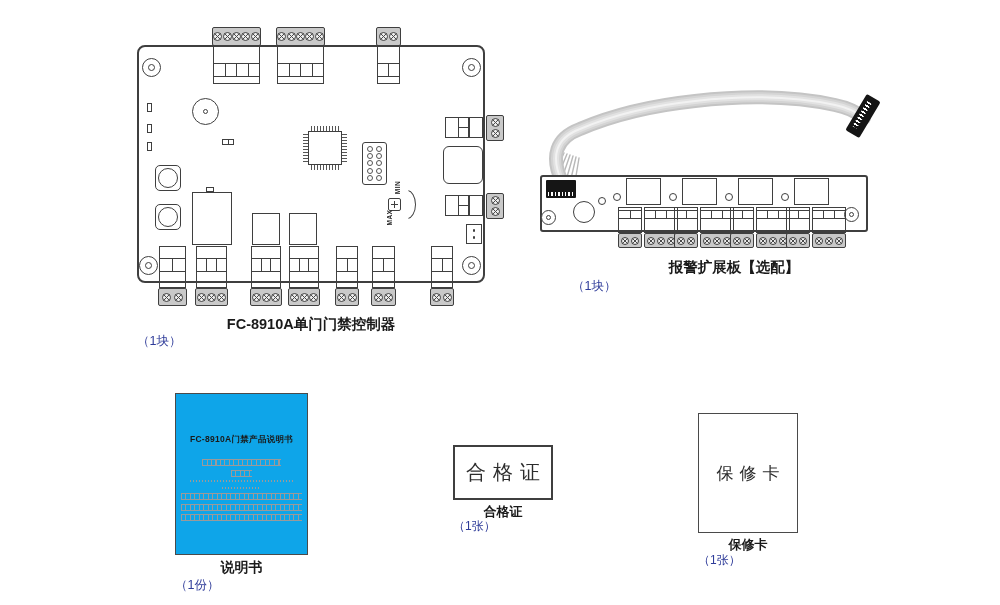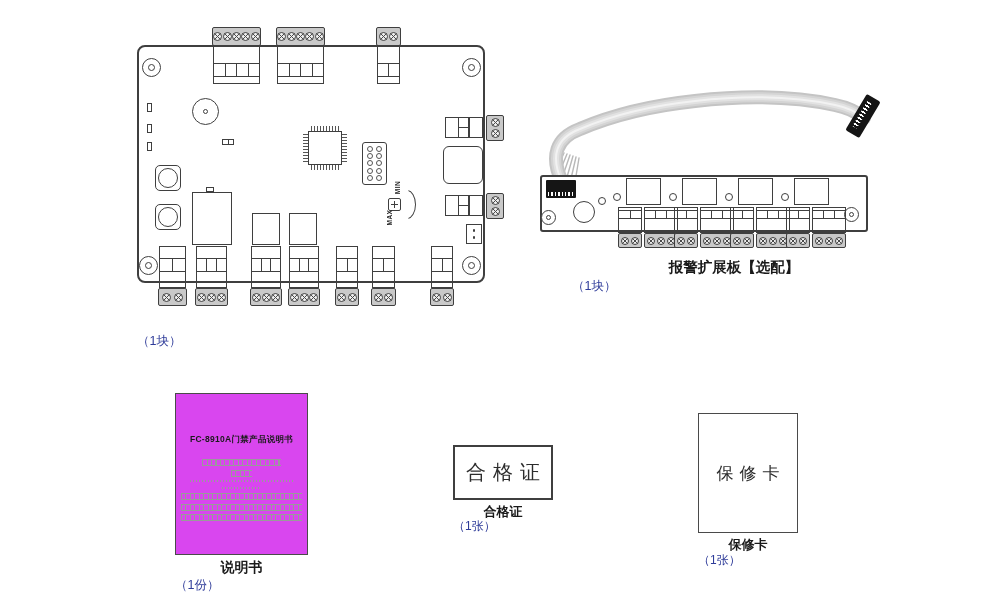--- a/index.html
+++ b/index.html
@@ -246,20 +246,21 @@
           <div style="position: absolute; left: 33%; top: 0px; bottom: 0px; width: 1.5px; background: var(--line);"></div>
           <div style="position: absolute; left: 62%; top: 0px; bottom: 0px; width: 1.5px; background: var(--line);"></div>
           <div style="position: absolute; left: 33%; width: 29%; top: 47%; height: 1.5px; background: var(--line);"></div>
         </div>
         <div class="screwblk" style="position: absolute; left: 486px; top: 193px; width: 18px; height: 26px; flex-direction: column;">
           <span class="screw" style="height: 9px; width: 9px;"></span>
           <span class="screw" style="height: 9px; width: 9px;"></span>
         </div>
       </div>
 
+    <div class="part-label" style="left:137px;top:315px;width:348px;font-size:14.5px;">FC-8910A单门门禁控制器</div>
     <div class="qty" style="left:137px;top:333px;width:330px;font-size:12.5px;">（1块）</div>
   </div>
 
   <div class="abs" id="exp-group" style="left:0;top:0;width:1000px;height:595px;">
 
     <svg class="abs" style="left:520px;top:70px;" width="380" height="140" viewBox="0 0 380 140">
       <g fill="none" stroke-linecap="round">
         <line x1="30" y1="112" x2="44" y2="83" stroke="#b8b8b8" stroke-width="1.4"></line>
         <line x1="35" y1="113" x2="47" y2="84" stroke="#b8b8b8" stroke-width="1.4"></line>
         <line x1="40" y1="114" x2="50" y2="85" stroke="#b8b8b8" stroke-width="1.4"></line>
@@ -387,21 +388,21 @@
           <span class="screw" style="height: 8px; width: 8px;"></span>
           <span class="screw" style="height: 8px; width: 8px;"></span>
           <span class="screw" style="height: 8px; width: 8px;"></span>
         </div>
       </div>
 
     <div class="part-label" style="left:574px;top:258px;width:320px;font-size:14.5px;">报警扩展板【选配】</div>
     <div class="qty" style="left:572px;top:278px;width:300px;font-size:12.5px;">（1块）</div>
   </div>
 
-  <div class="abs" style="left:175px;top:393px;width:133px;height:162px;border:1.5px solid #4a4a4a;box-sizing:border-box;background:#d946ef;">
+  <div class="abs" style="left:175px;top:393px;width:133px;height:162px;border:1.5px solid #4a4a4a;box-sizing:border-box;background:#0ea5e9;">
     <div style="margin-top:40px;text-align:center;font-size:8.5px;font-weight:bold;color:#1a1a1a;letter-spacing:0.3px;">FC-8910A门禁产品说明书</div>
     <div style="margin-top:13px;">
         <div class="ph-boxes" style="width: 60%;"></div>
         <div class="ph-boxes" style="width: 16%;"></div>
         <div class="ph-dots" style="width: 78%;"></div>
         <div class="ph-dots" style="width: 30%;"></div>
         <div class="ph-boxes" style="width: 93%;"></div>
         <div class="ph-boxes" style="width: 93%;"></div>
         <div class="ph-boxes" style="width: 93%;"></div>
       </div>

